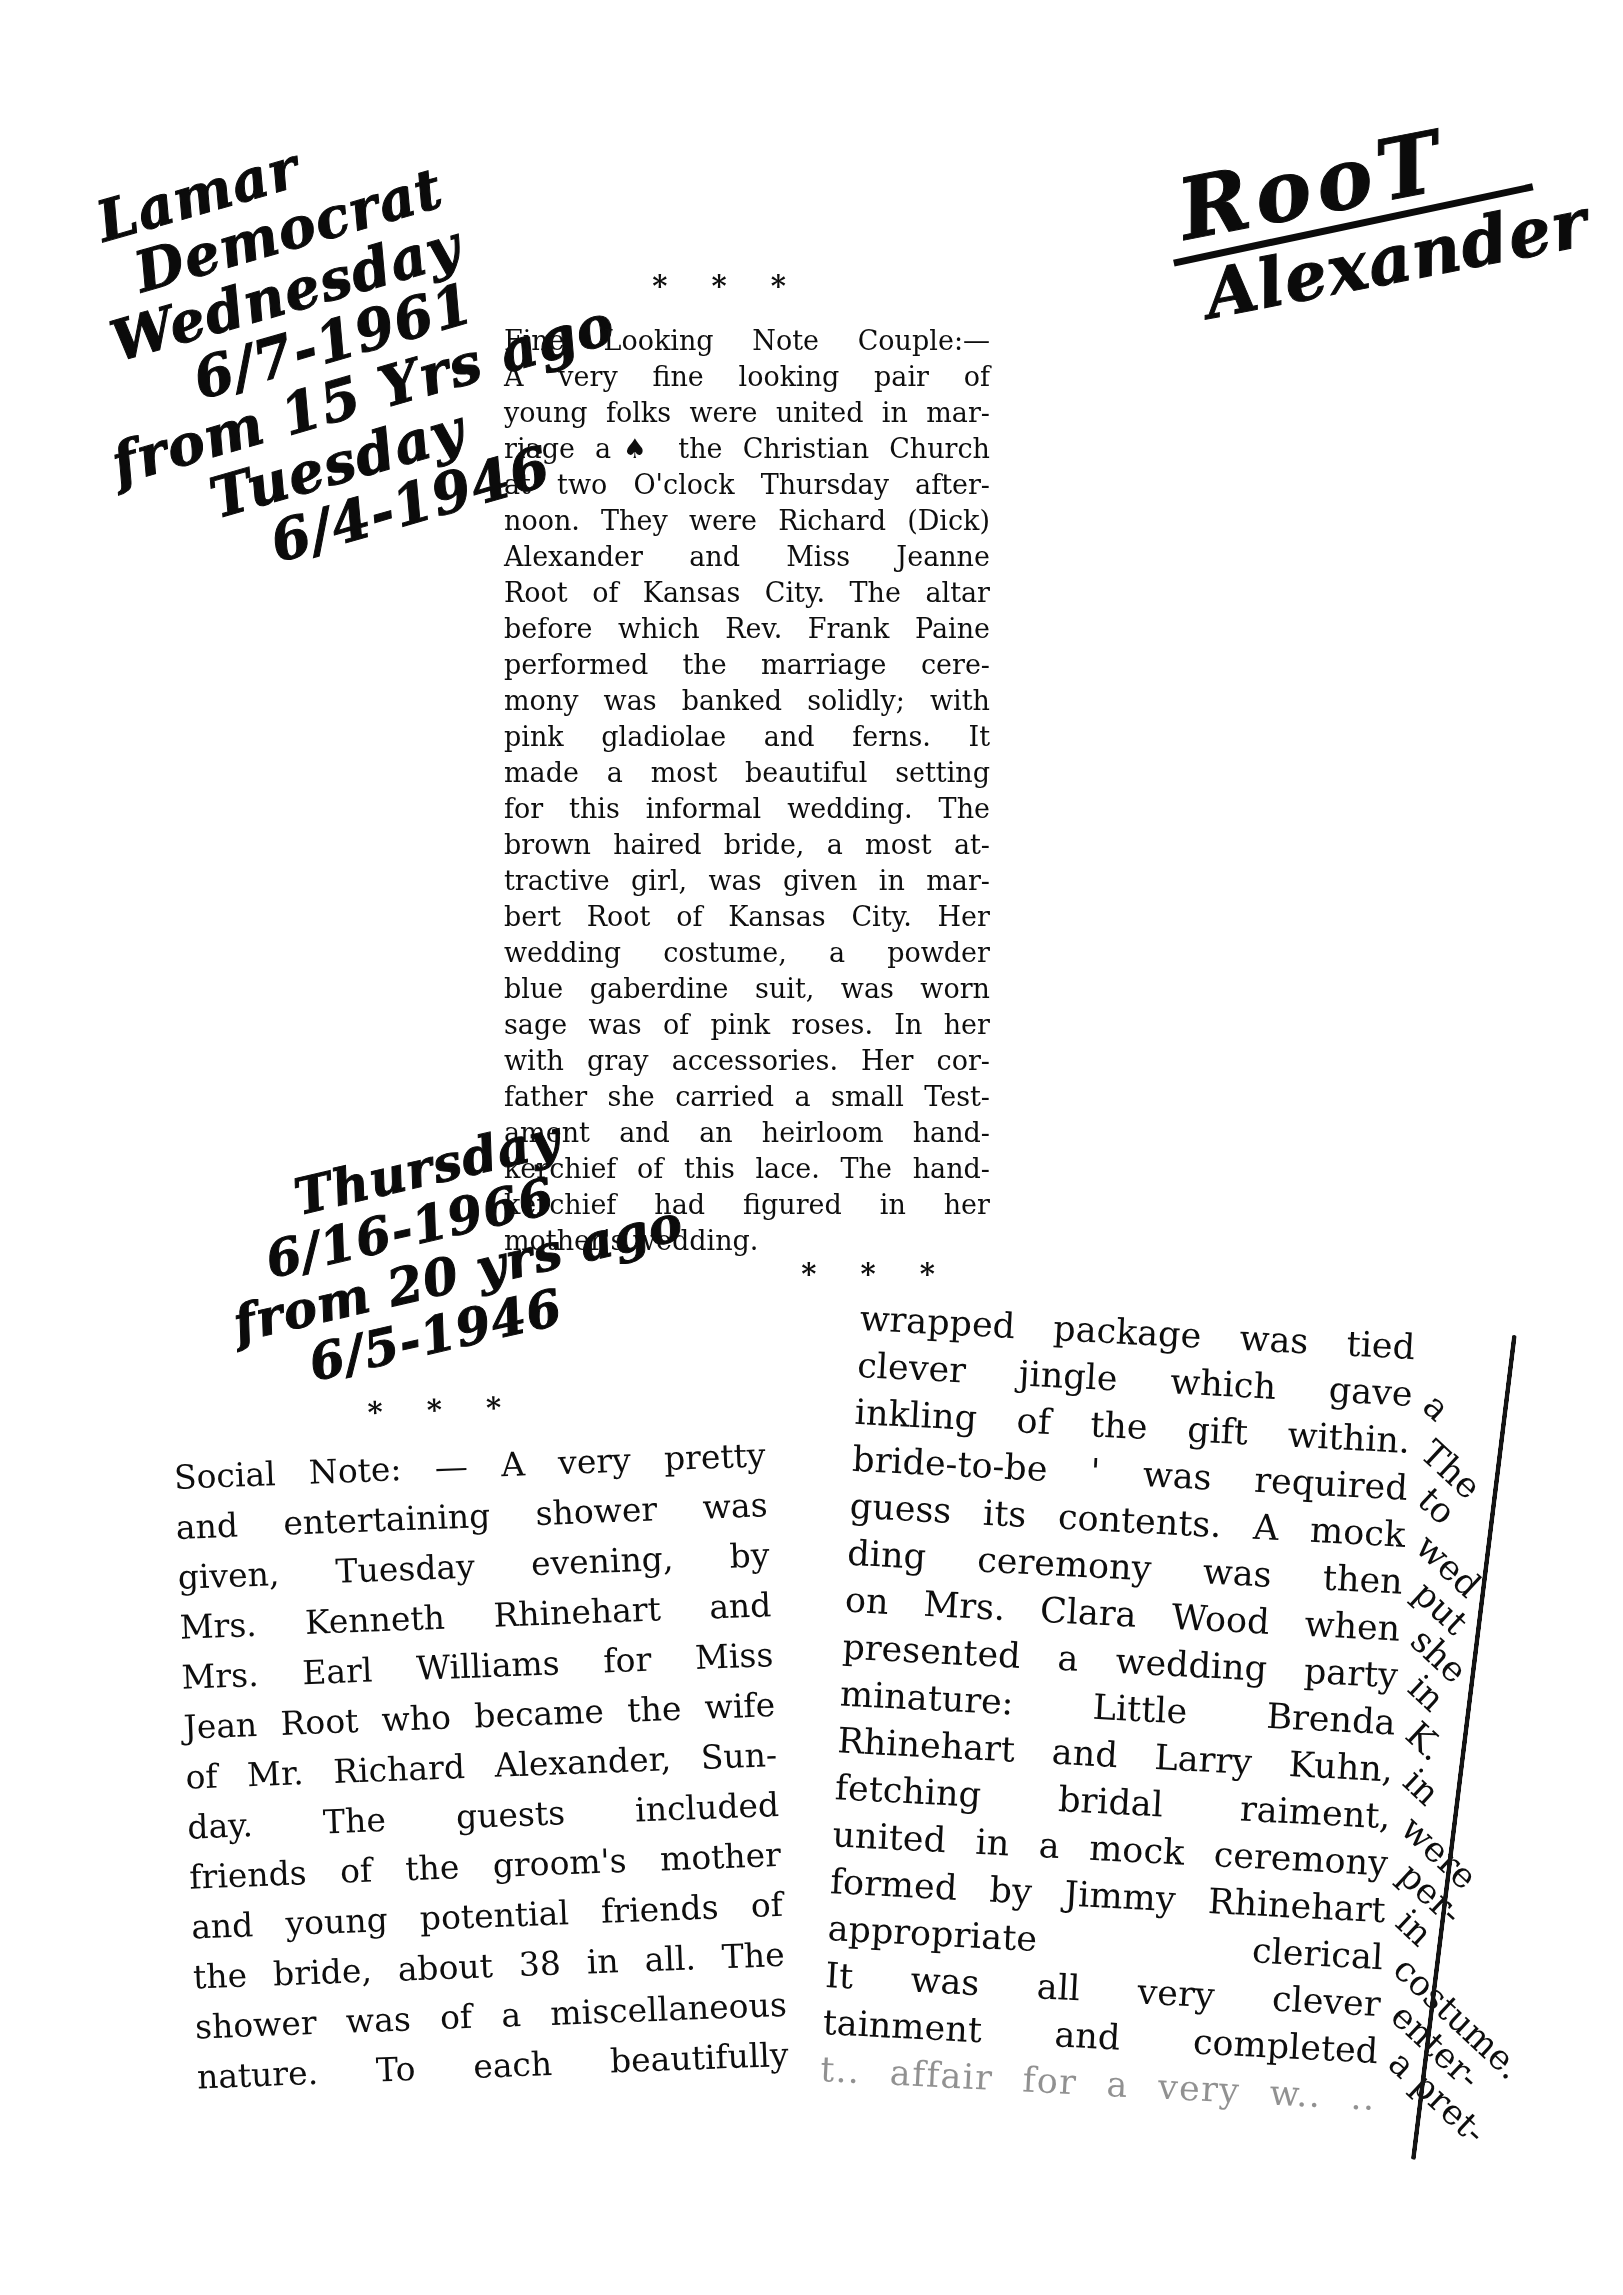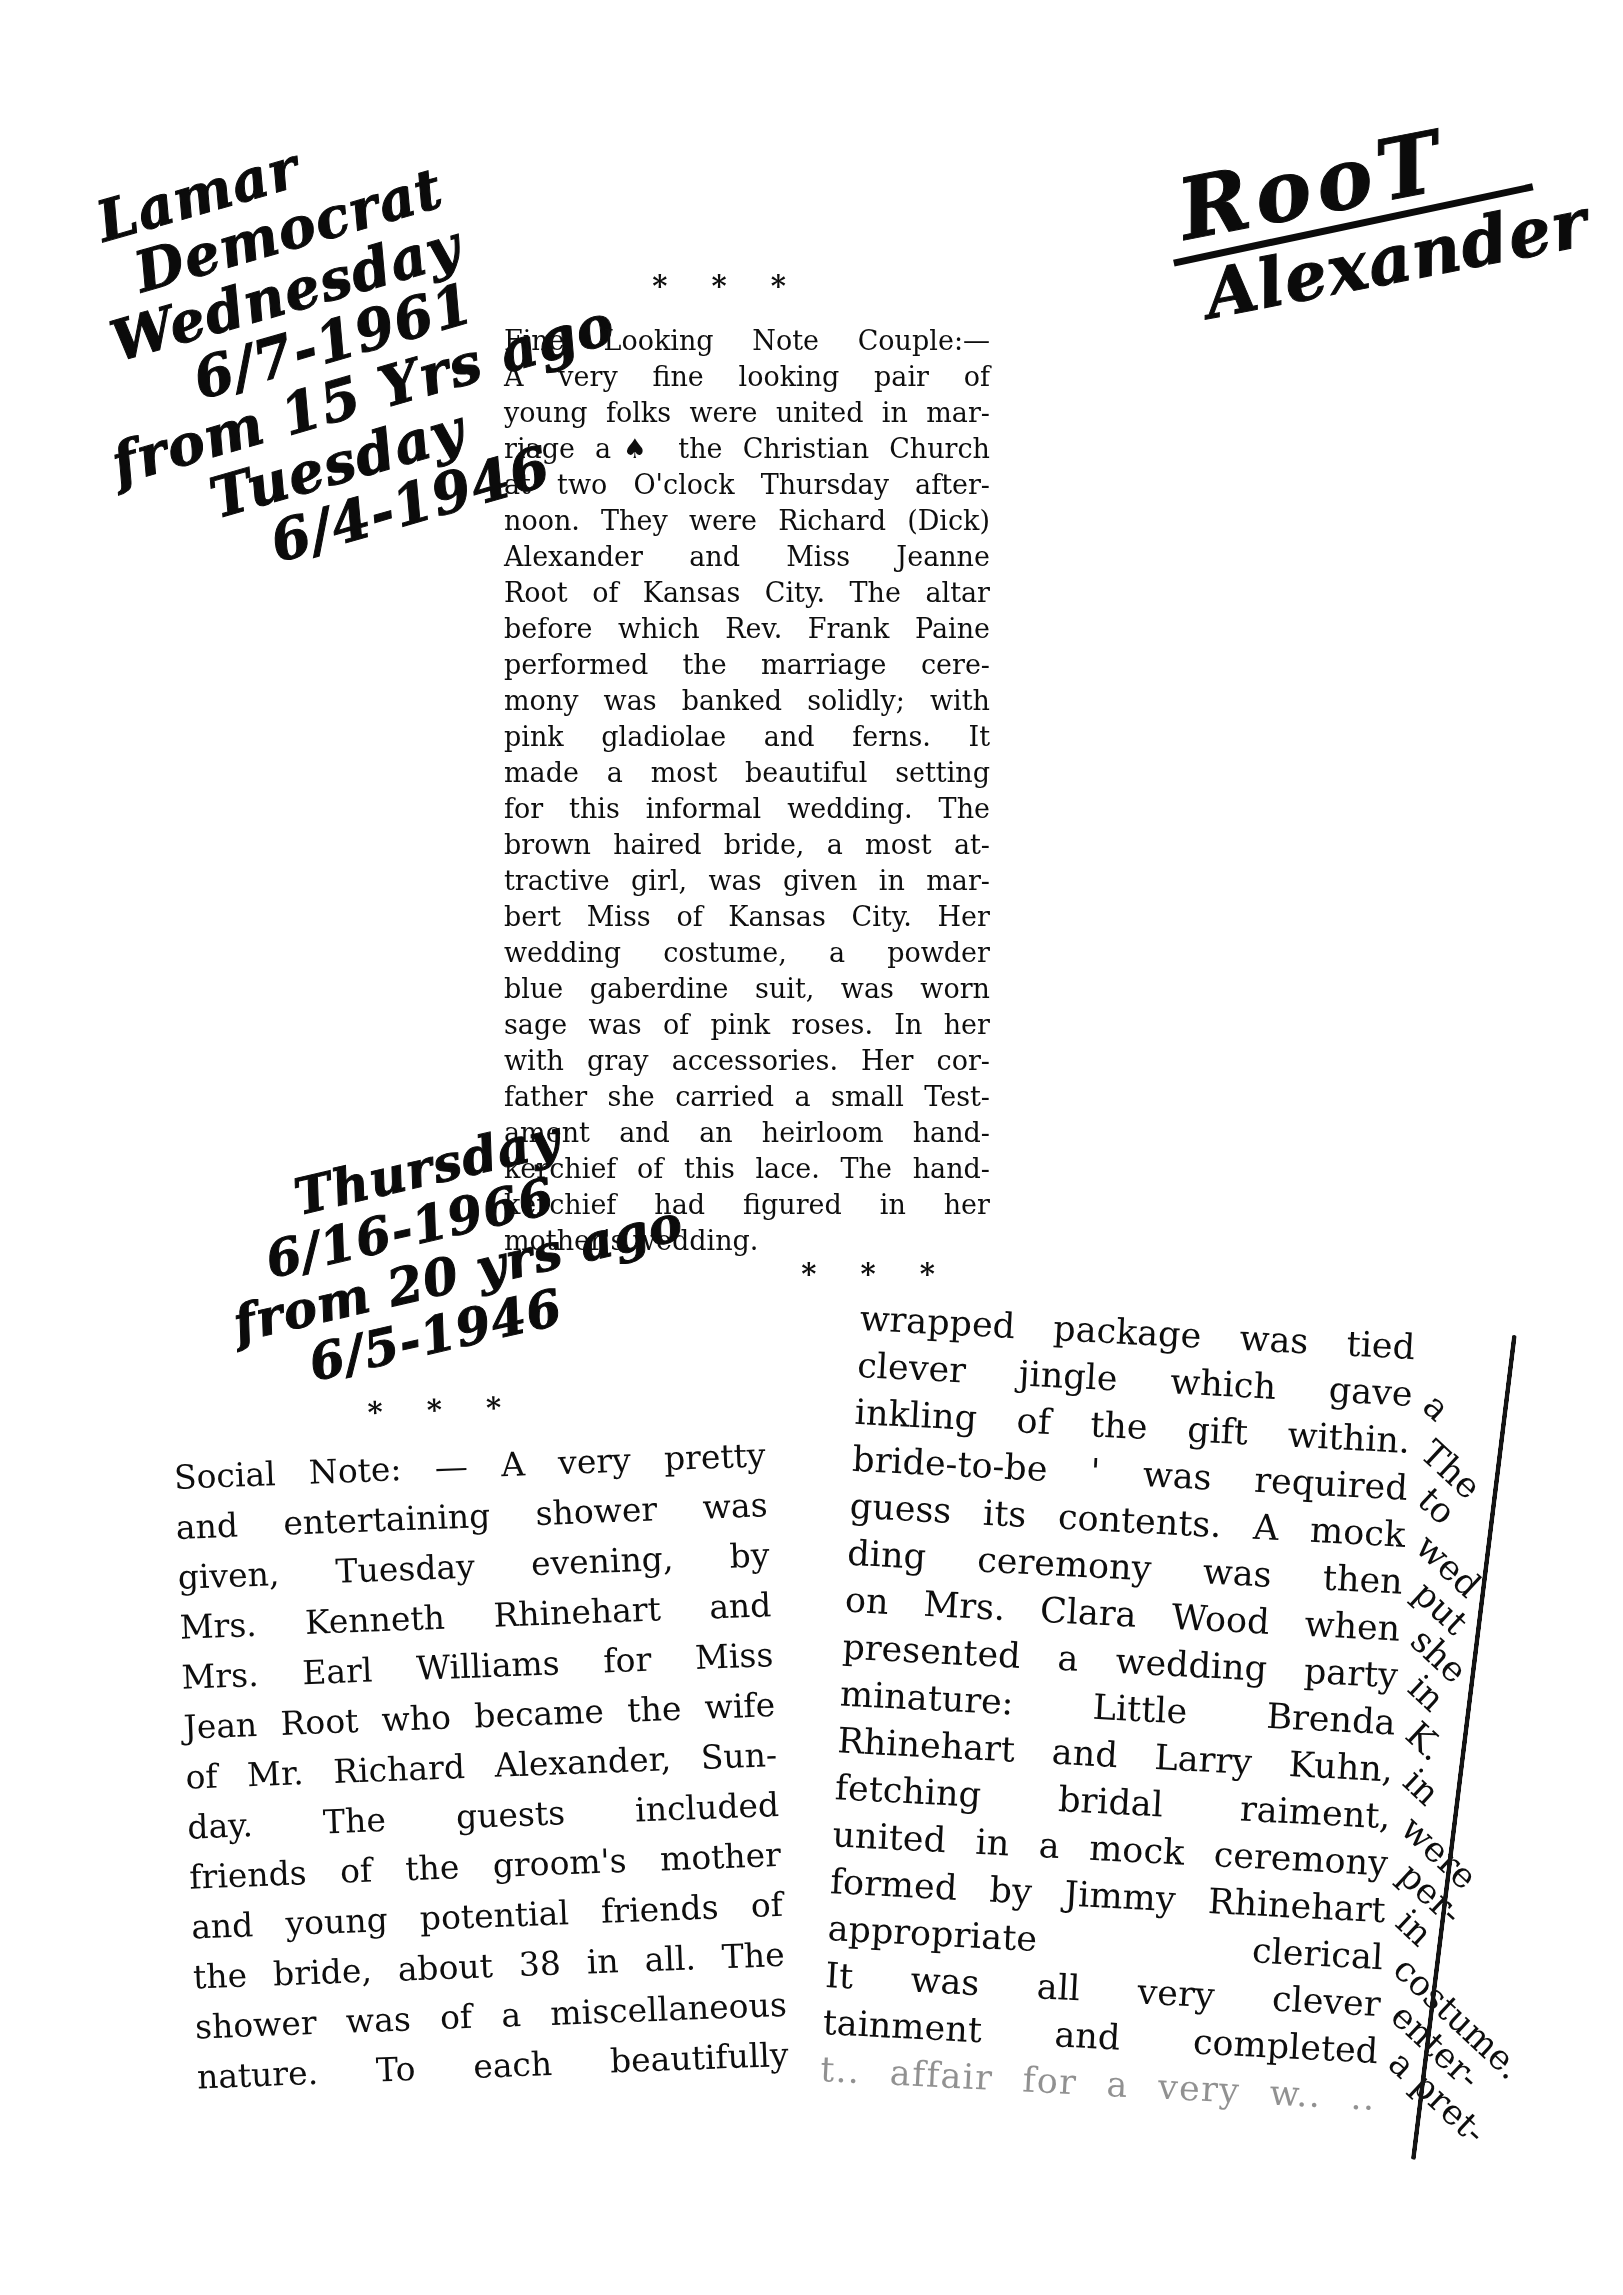--- a/index.html
+++ b/index.html
@@ -120,21 +120,21 @@
     <div class="aline">Alexander and Miss Jeanne</div>
     <div class="aline">Root of Kansas City. The altar</div>
     <div class="aline">before which Rev. Frank Paine</div>
     <div class="aline">performed the marriage cere-</div>
     <div class="aline">mony was banked solidly; with</div>
     <div class="aline">pink gladiolae and ferns. It</div>
     <div class="aline">made a most beautiful setting</div>
     <div class="aline">for this informal wedding. The</div>
     <div class="aline">brown haired bride, a most at-</div>
     <div class="aline">tractive girl, was given in mar-</div>
-    <div class="aline">bert Miss of Kansas City. Her</div>
+    <div class="aline">bert Root of Kansas City. Her</div>
     <div class="aline">wedding costume, a powder</div>
     <div class="aline">blue gaberdine suit, was worn</div>
     <div class="aline">sage was of pink roses. In her</div>
     <div class="aline">with gray accessories. Her cor-</div>
     <div class="aline">father she carried a small Test-</div>
     <div class="aline">ament and an heirloom hand-</div>
     <div class="aline">kerchief of this lace. The hand-</div>
     <div class="aline">kerchief had figured in her</div>
     <div class="aline short">mother's wedding.</div>
     <div class="stars stars-bottom">* * *</div>

